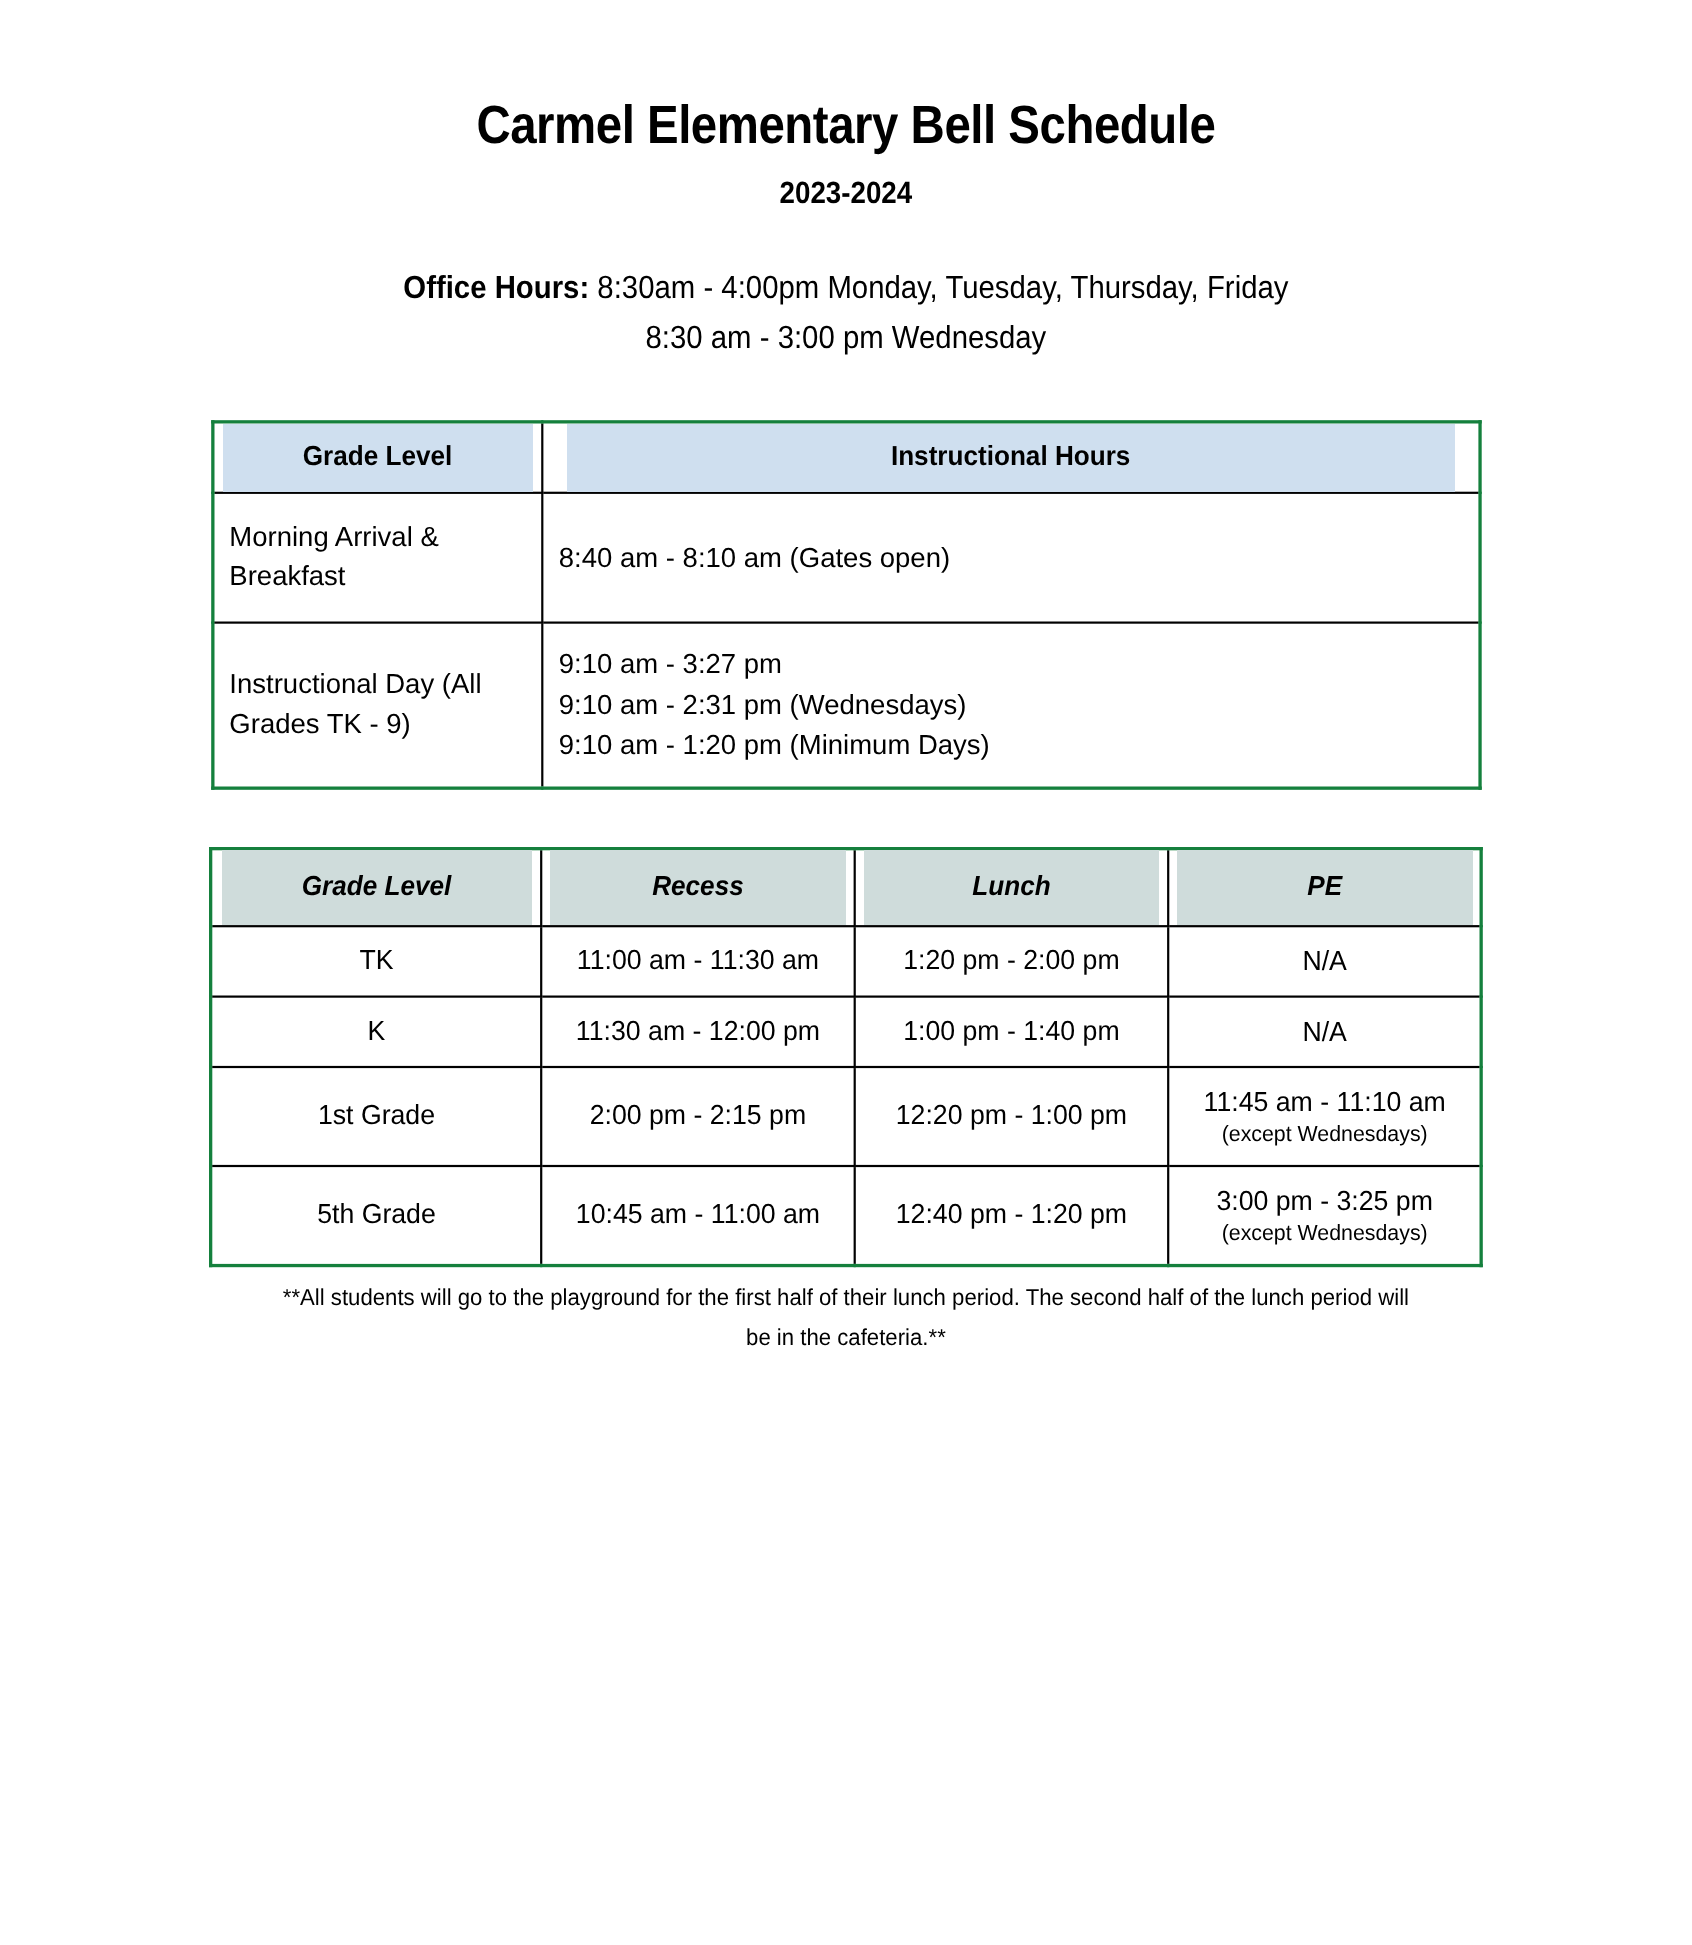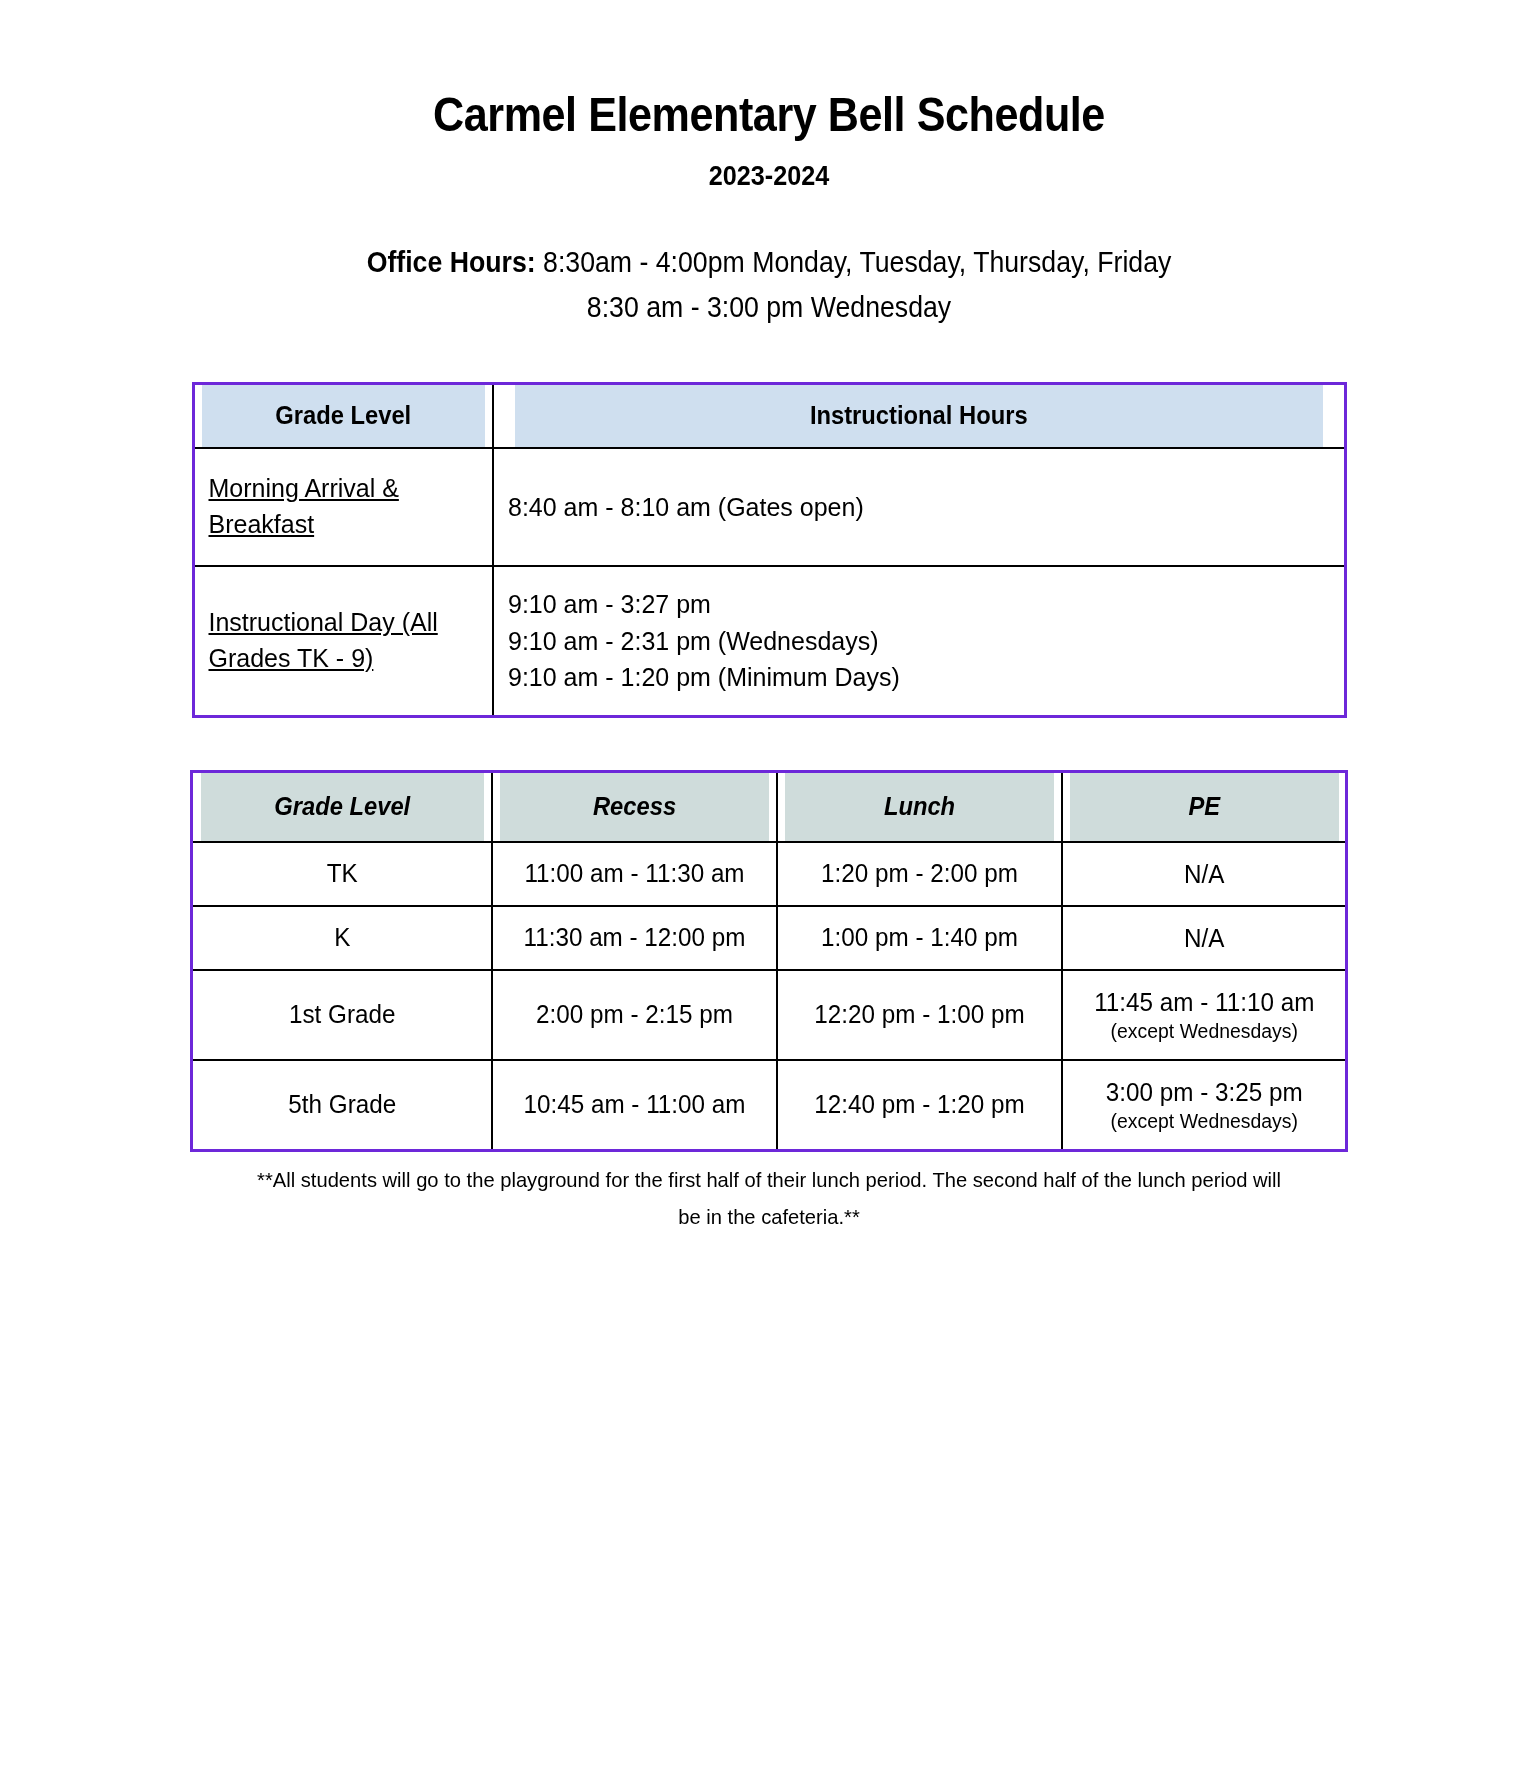--- a/index.html
+++ b/index.html
@@ -64,42 +64,41 @@
     width: 1155px;
     table-layout: fixed;
     margin: 0 auto;
   }
   table td, table th {
     border: 2px solid #000000;
     padding: 0;
     vertical-align: middle;
   }
   .tbl-outer {
-    border: 3px solid #6d28d9;
+    border: 3px solid #15803d;
   }
 
   
   #table-instructional {
     margin-top: 52px;
   }
   #table-instructional th {
     background: #cfdfef;
     font-size: 25px;
     font-weight: bold;
     text-align: center;
     height: 62px;
     transform: scaleX(0.95);
   }
   #table-instructional td {
     font-size: 25px;
     padding: 14px 14px;
   }
   #table-instructional td.cell-label {
     line-height: 1.42;
-    text-decoration: underline;
   }
   #table-instructional td.cell-value {
     line-height: 1.45;
   }
   .row-morning td { height: 88px; }
   .row-instr td { height: 120px; }
 
   
   #table-periods {
     margin-top: 52px;

